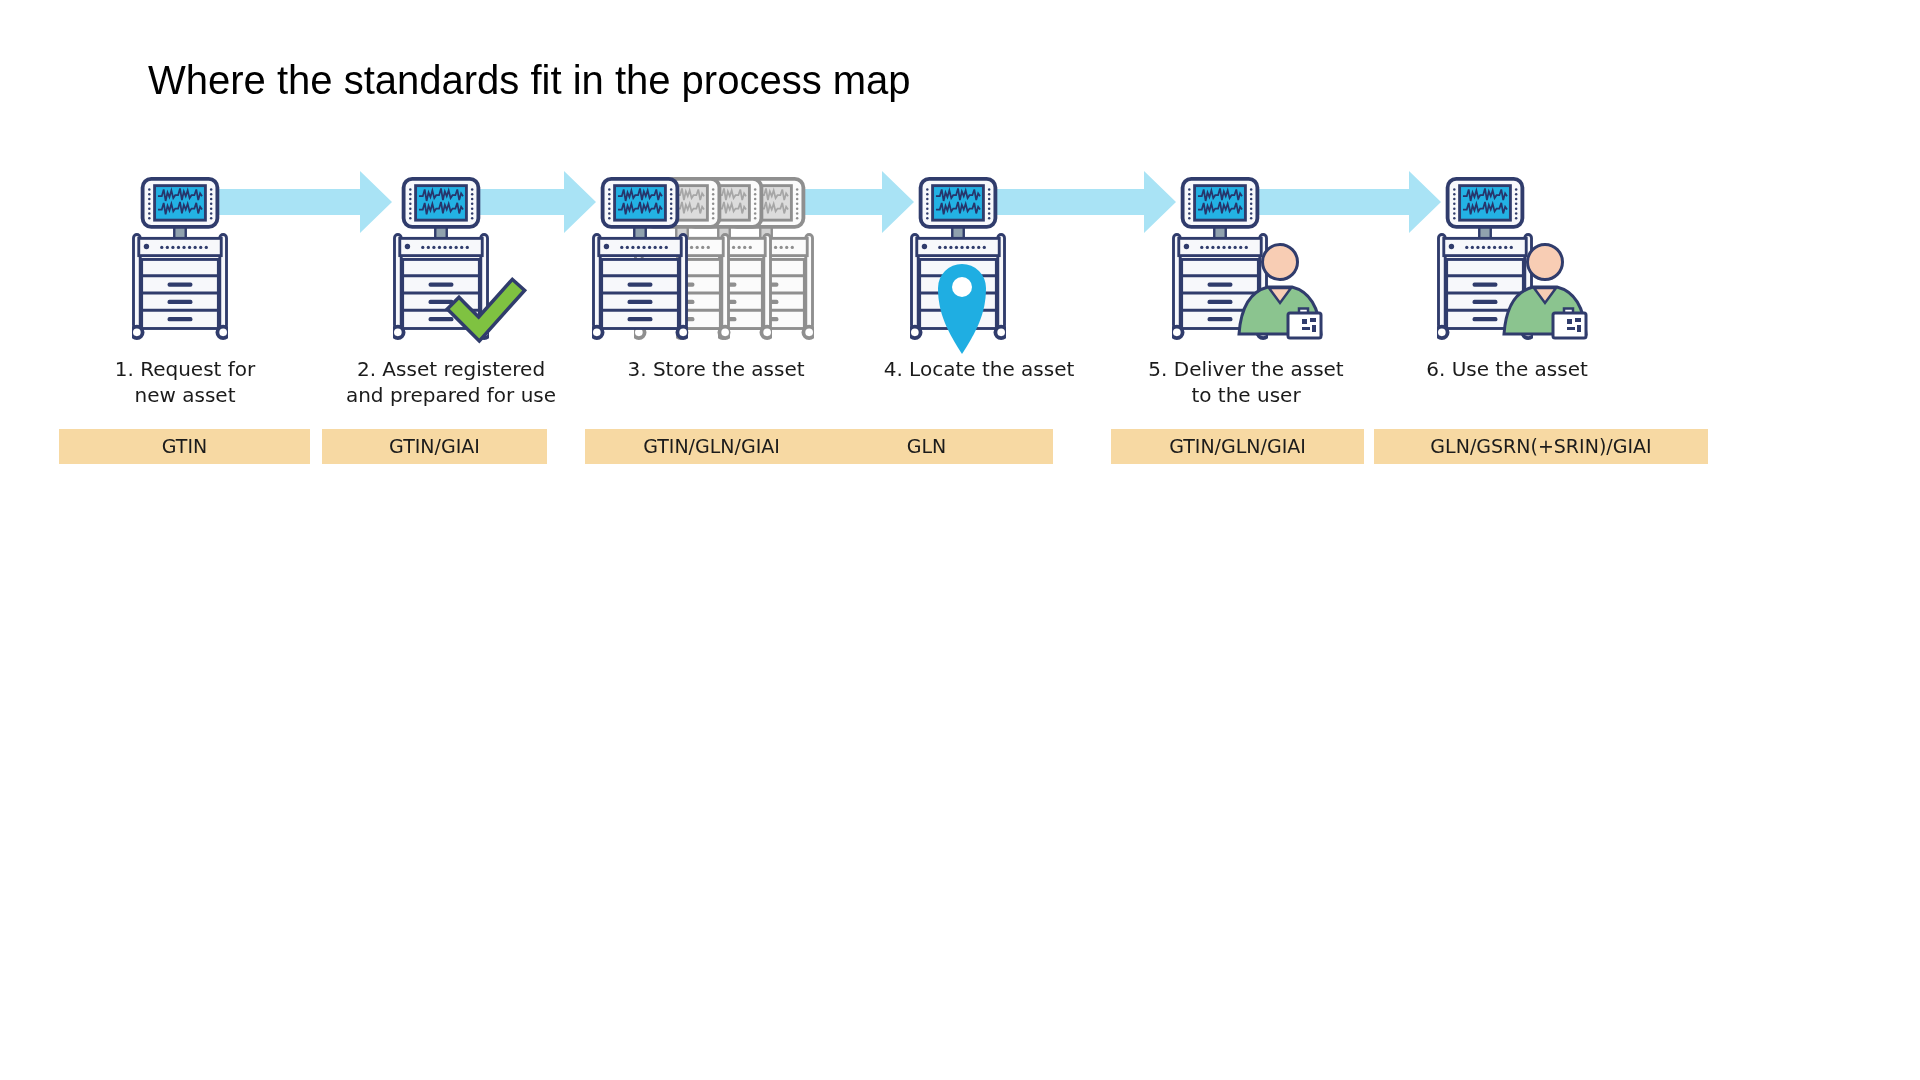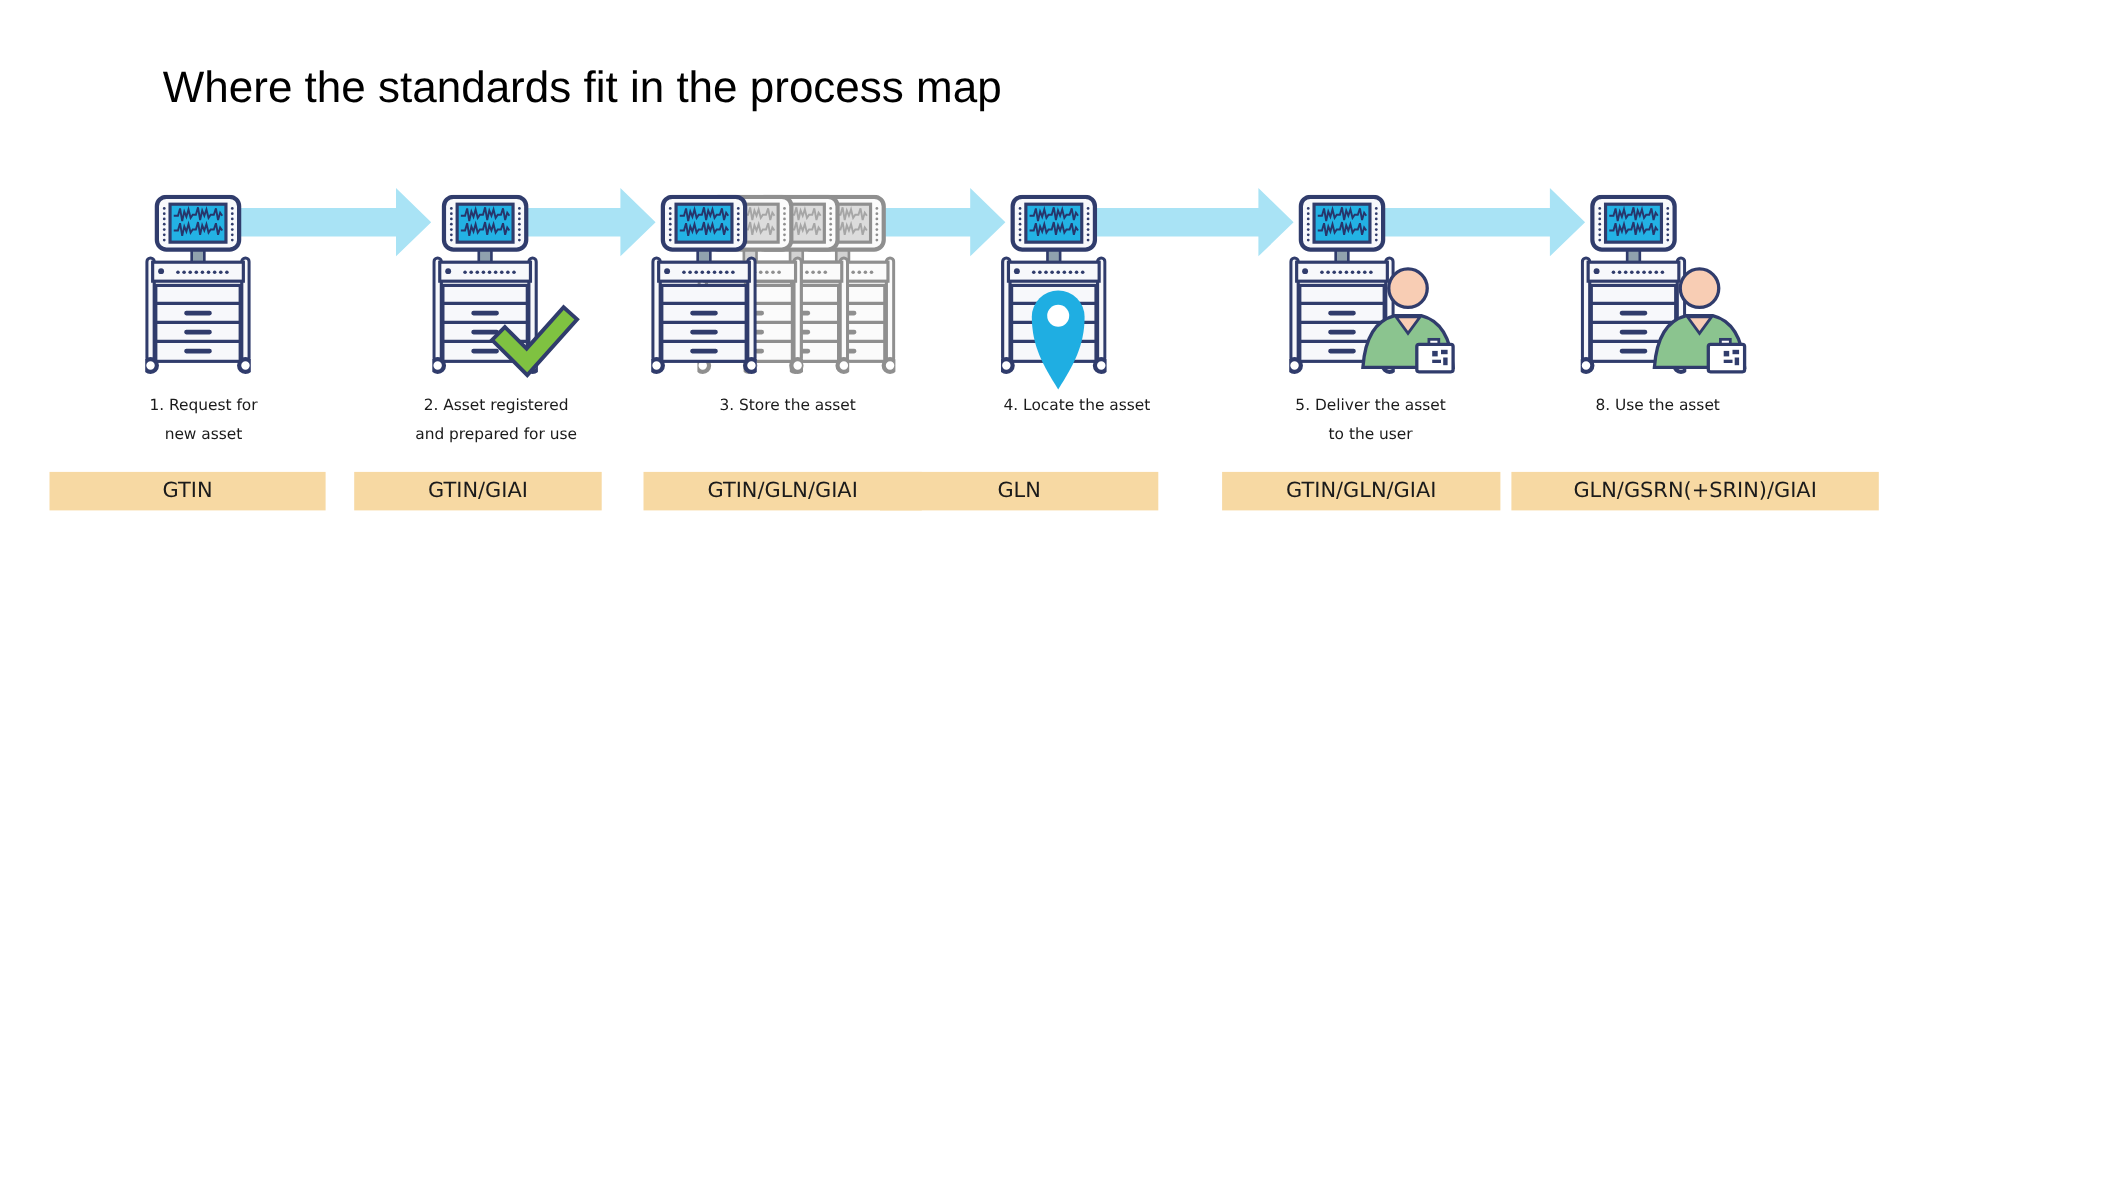--- a/index.html
+++ b/index.html
@@ -8,21 +8,21 @@
     font-family:"DejaVu Sans",sans-serif;color:#1b1b1b;
   }
   .title{
     position:absolute;left:148px;top:50px;font-size:40px;line-height:60px;
     font-family:"Liberation Sans",sans-serif;color:#000;letter-spacing:0;
     white-space:nowrap;
   }
   #diagram-svg{position:absolute;left:0;top:0;}
   .step-label{
     position:absolute;top:356px;width:280px;text-align:center;
-    font-size:14px;line-height:26px;white-space:pre-line;color:#1b1b1b;
+    font-size:20px;line-height:26px;white-space:pre-line;color:#1b1b1b;
   }
   .badge{
     position:absolute;top:429px;height:35px;line-height:35px;text-align:center;
     background:#F7D9A3;font-size:19px;color:#1b1b1b;
   }
   
   .cart-colored{--ln:#303C6C;--scr:#23B2E4;--wv:#27356B;--stem:#90A2AE;--bd:#F7F8FB;}
   .cart-gray{--ln:#8F8F8F;--scr:#DCDCDC;--wv:#A6A6A6;--stem:#D2D2D2;--bd:#FBFBFB;}
 </style>
 </head>
@@ -139,22 +139,22 @@
   </svg>
 
   <div class="step-label" style="left:45px">1. Request for
 new asset</div>
   <div class="step-label" style="left:311px">2. Asset registered
 and prepared for use</div>
   <div class="step-label" style="left:576px">3. Store the asset</div>
   <div class="step-label" style="left:839px">4. Locate the asset</div>
   <div class="step-label" style="left:1106px">5. Deliver the asset
 to the user</div>
-  <div class="step-label" style="left:1367px">8. Use the asset</div>
+  <div class="step-label" style="left:1367px">6. Use the asset</div>
 
-  <div class="badge" style="left:45px;  width:251px">GTIN</div>
+  <div class="badge" style="left:59px;  width:251px">GTIN</div>
   <div class="badge" style="left:322px; width:225px">GTIN/GIAI</div>
   <div class="badge" style="left:585px; width:253px">GTIN/GLN/GIAI</div>
   <div class="badge" style="left:800px; width:253px">GLN</div>
   <div class="badge" style="left:1111px;width:253px">GTIN/GLN/GIAI</div>
   <div class="badge" style="left:1374px;width:334px">GLN/GSRN(+SRIN)/GIAI</div>
 
 </div>
 
 </body></html>

